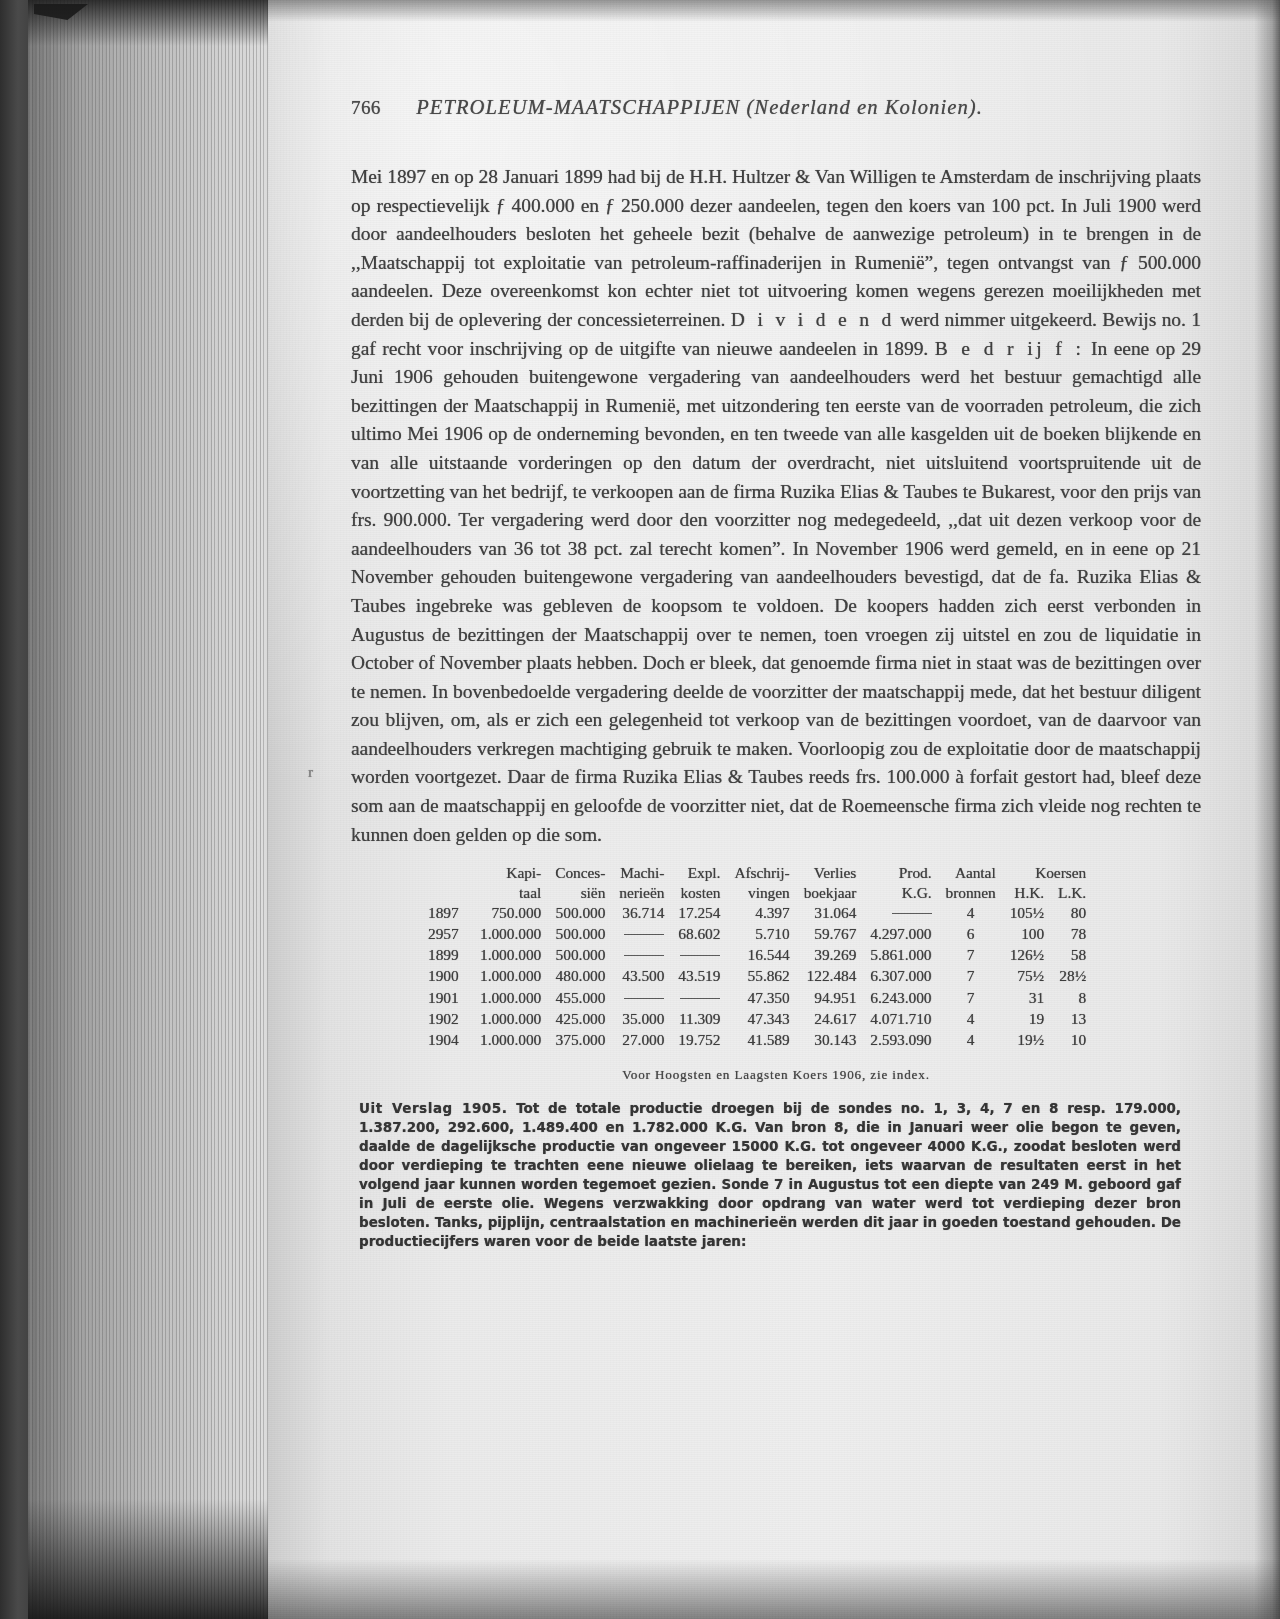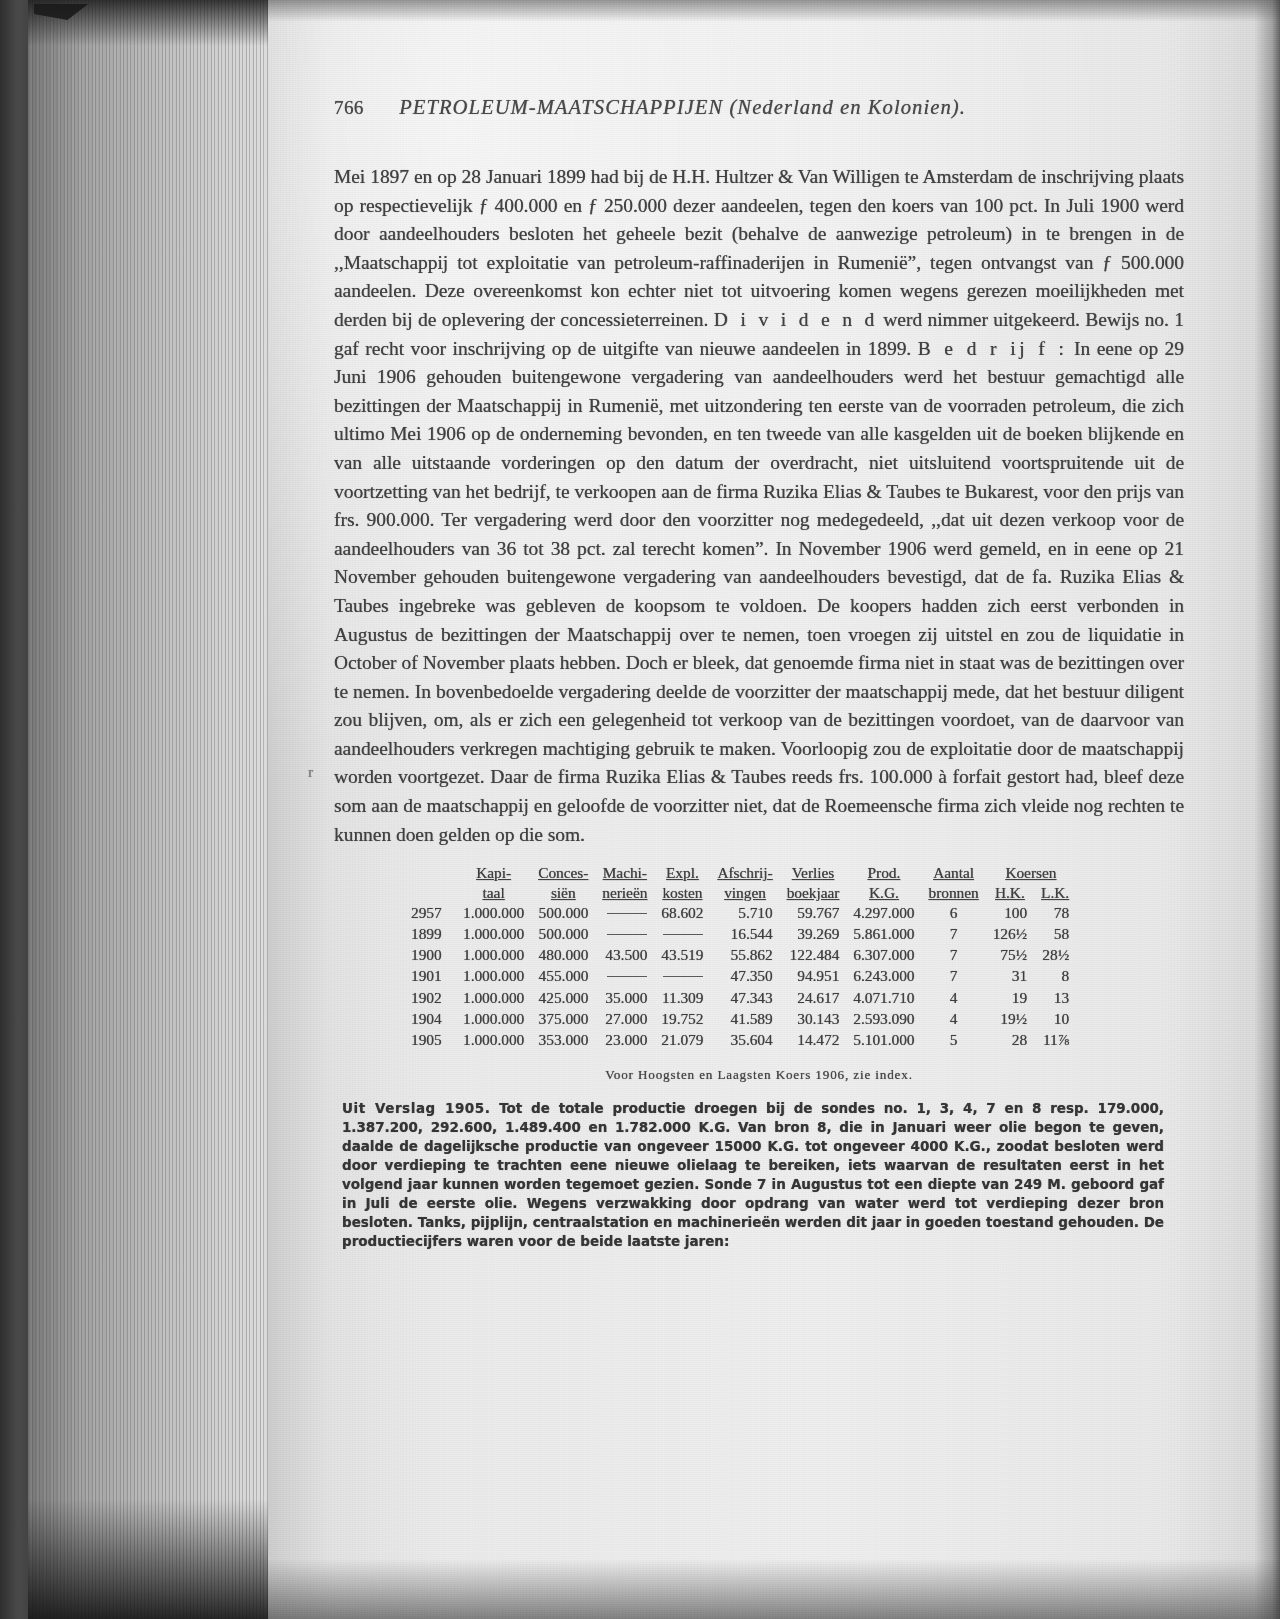--- a/index.html
+++ b/index.html
@@ -65,21 +65,21 @@
   }
   .grain {
     position:absolute; inset:0; pointer-events:none; opacity:.30;
     background:
       repeating-linear-gradient(0deg, rgba(0,0,0,0.05) 0 1px, rgba(255,255,255,0.05) 1px 2px),
       repeating-linear-gradient(90deg, rgba(0,0,0,0.035) 0 1px, rgba(255,255,255,0.03) 1px 3px);
   }
 
   
   .col {
-    position:absolute; left:66px; top:96px; width:850px;
+    position:absolute; left:83px; top:96px; width:850px;
     color:#3c3c3c;
   }
   .blurtext {
     text-shadow: 0 0 .9px rgba(60,60,60,.55), .35px .35px .6px rgba(90,90,90,.45);
   }
 
   .pagehead {
     font-size:20.5px; letter-spacing:.4px; color:#474747;
     margin:0 0 44px 0; white-space:nowrap;
   }
@@ -95,21 +95,21 @@
 
   
   table.fin {
     margin:14px 0 0 70px;
     border-collapse:collapse;
     font-size:15.3px; color:#3d3d3d;
     font-variant-numeric:tabular-nums;
   }
   table.fin th {
     font-weight:normal; padding:0 7px; line-height:19.5px;
-    text-align:center; white-space:nowrap; vertical-align:bottom;text-decoration:underline;
+    text-align:right; white-space:nowrap; vertical-align:bottom;
   }
   table.fin th.yr { width:52px; }
   table.fin td {
     padding:.5px 7px; line-height:20.2px;
     text-align:right; white-space:nowrap;
   }
   table.fin td.yr { text-align:left; }
   table.fin td.ctr { text-align:center; }
   .dash { display:inline-block; width:40px; border-bottom:1.4px solid #5a5a5a;
           vertical-align:4px; }
@@ -187,20 +187,33 @@
             <th>vingen</th>
             <th>boekjaar</th>
             <th>K.G.</th>
             <th>bronnen</th>
             <th>H.K.</th>
             <th>L.K.</th>
           </tr>
         </thead>
         <tbody>
             <tr>
+              <td class="yr">1897</td>
+              <td>750.000</td>
+              <td>500.000</td>
+              <td>36.714</td>
+              <td>17.254</td>
+              <td>4.397</td>
+              <td>31.064</td>
+              <td><span class="dash"></span></td>
+              <td class="ctr">4</td>
+              <td>105½</td>
+              <td>80</td>
+            </tr>
+            <tr>
               <td class="yr">2957</td>
               <td>1.000.000</td>
               <td>500.000</td>
               <td><span class="dash"></span></td>
               <td>68.602</td>
               <td>5.710</td>
               <td>59.767</td>
               <td>4.297.000</td>
               <td class="ctr">6</td>
               <td>100</td>
@@ -264,33 +277,20 @@
               <td>375.000</td>
               <td>27.000</td>
               <td>19.752</td>
               <td>41.589</td>
               <td>30.143</td>
               <td>2.593.090</td>
               <td class="ctr">4</td>
               <td>19½</td>
               <td>10</td>
             </tr>
-            <tr>
-              <td class="yr">1905</td>
-              <td>1.000.000</td>
-              <td>353.000</td>
-              <td>23.000</td>
-              <td>21.079</td>
-              <td>35.604</td>
-              <td>14.472</td>
-              <td>5.101.000</td>
-              <td class="ctr">5</td>
-              <td>28</td>
-              <td>11⅞</td>
-            </tr>
           </tbody>
       </table>
 
       <div class="caption blurtext">Voor Hoogsten en Laagsten Koers 1906, zie index.</div>
 
       <div class="smallprint blurtext">
         <b>Uit Verslag 1905.</b><span> Tot de totale productie droegen bij de sondes no. 1, 3, 4, 7 en 8 resp. 179.000, 1.387.200, 292.600, 1.489.400 en 1.782.000 K.G. Van bron 8, die in Januari weer olie begon te geven, daalde de dagelijksche productie van ongeveer 15000 K.G. tot ongeveer 4000 K.G., zoodat besloten werd door verdieping te trachten eene nieuwe olielaag te bereiken, iets waarvan de resultaten eerst in het volgend jaar kunnen worden tegemoet gezien. Sonde 7 in Augustus tot een diepte van 249 M. geboord gaf in Juli de eerste olie. Wegens verzwakking door opdrang van water werd tot verdieping dezer bron besloten. Tanks, pijplijn, centraalstation en machinerieën werden dit jaar in goeden toestand gehouden. De productiecijfers waren voor de beide laatste jaren:</span>
       </div>
 
     </div>

